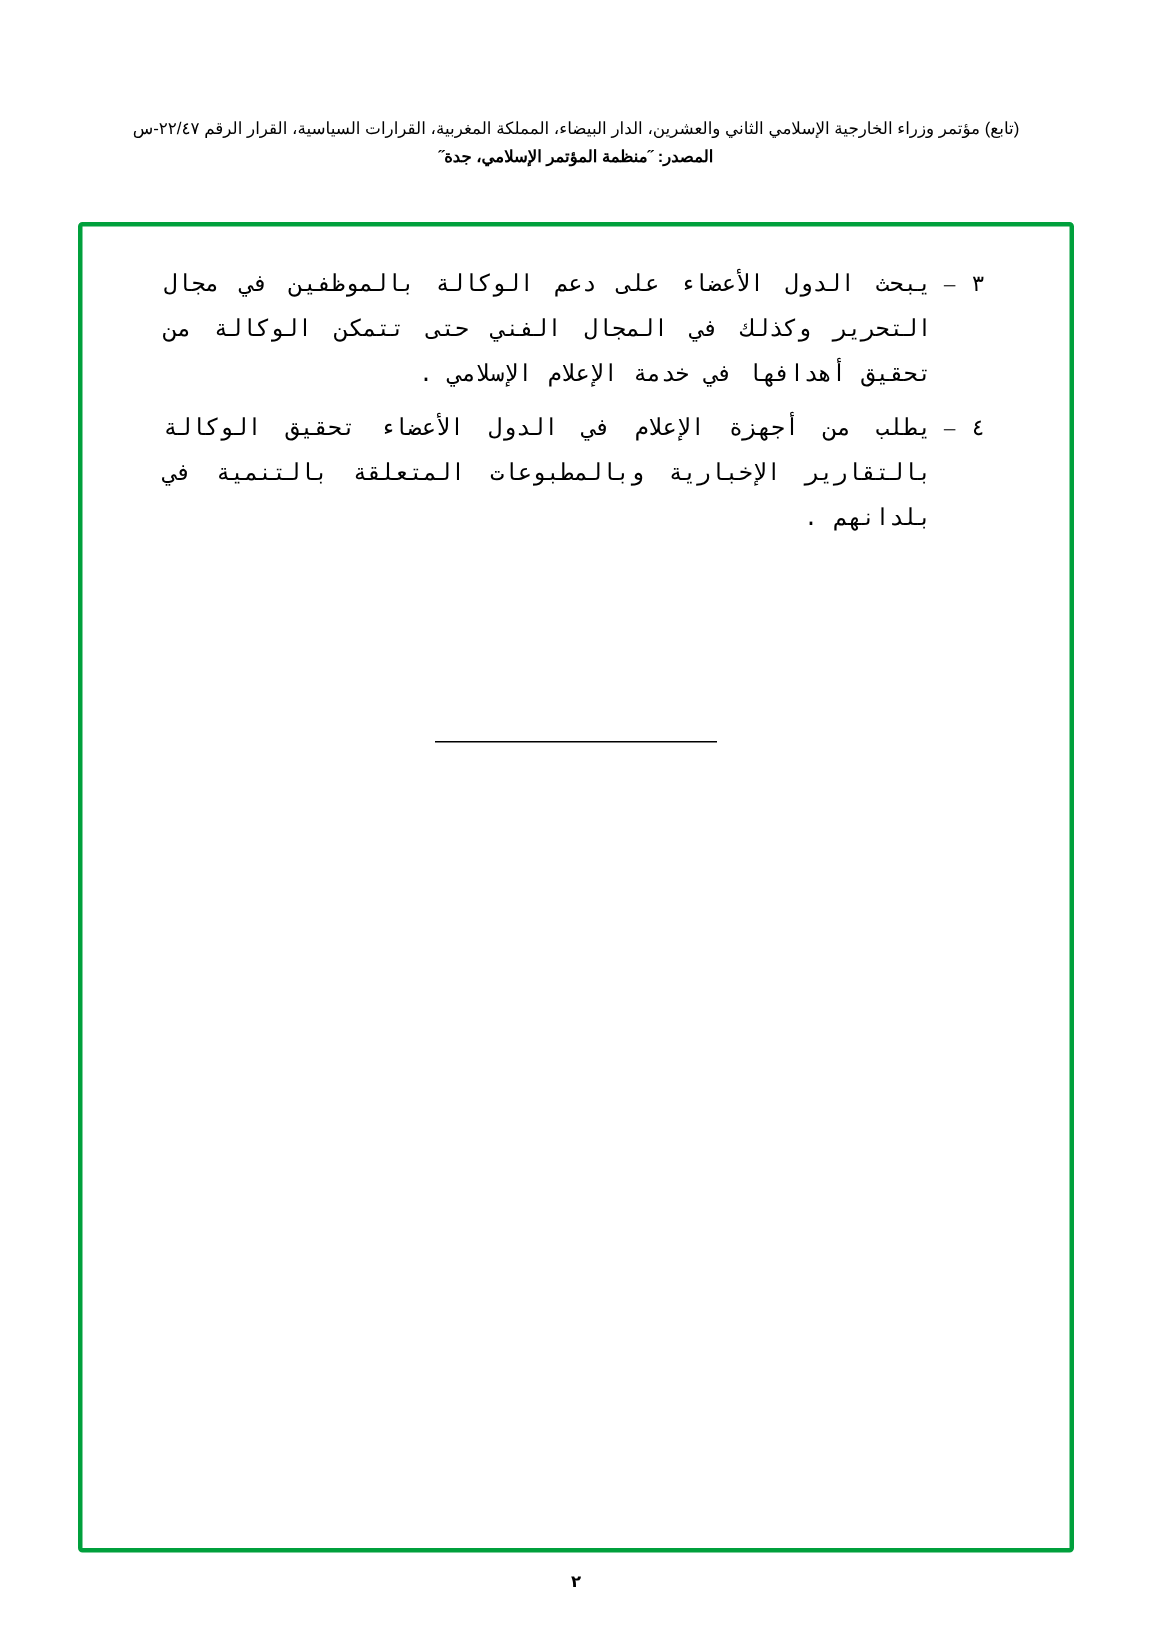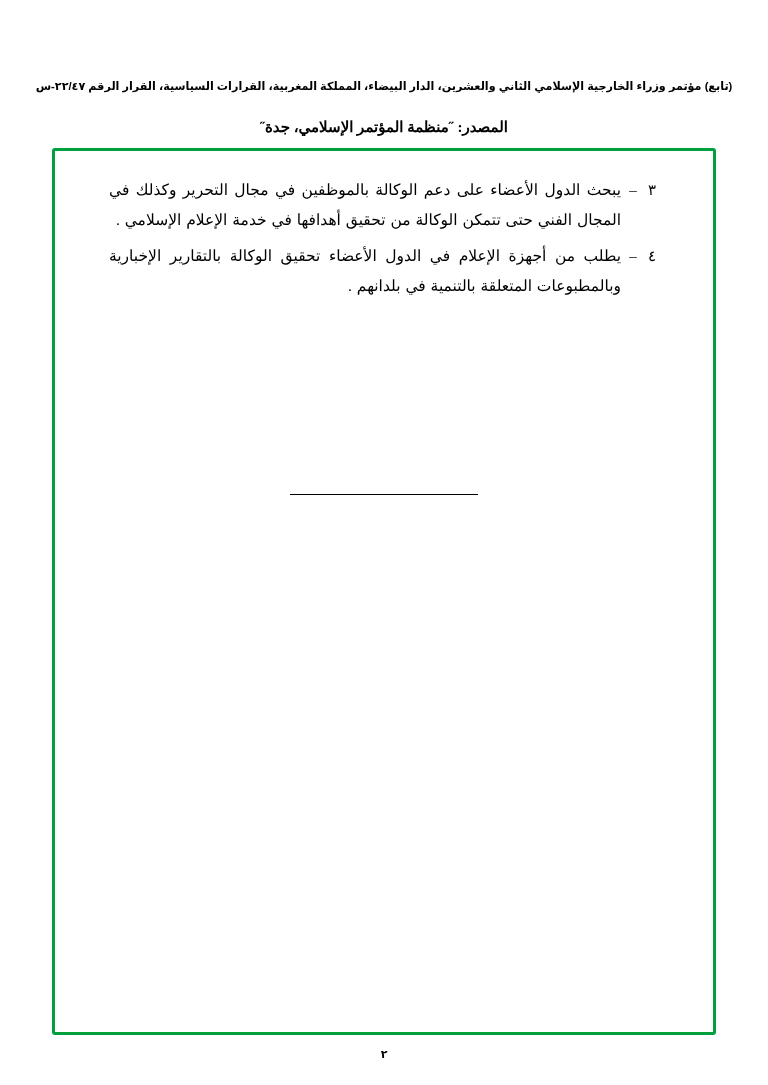--- a/index.html
+++ b/index.html
@@ -26,33 +26,33 @@
   .header {
     position: absolute;
     top: 78px;
     left: 0;
     right: 0;
     text-align: center;
     direction: rtl;
   }
   .header-line1 {
     font-family: "Liberation Sans", "DejaVu Sans", sans-serif;
-    font-weight: bold;
+    font-weight: normal;
     font-size: 11.2px;
     letter-spacing: 0;
     line-height: 16px;
     color: #000;
     white-space: nowrap;
   }
   .header-line2 {
-    font-family: Liberation Serif, serif;
+    font-family: Liberation Sans, sans-serif;
     font-weight: bold;
-    font-size: 15px;
+    font-size: 11px;
     line-height: 14px;
-    margin-top: 26px;
+    margin-top: 4px;
     color: #000;
     white-space: nowrap;
   }
 
   
   .frame {
     position: absolute;
     top: 148px;
     left: 52px;
     width: 664px;
@@ -92,21 +92,21 @@
     width: 24px;
     text-align: center;
   }
   .clause-text {
     flex: 1 1 auto;
     font-size: 15.5px;
     line-height: 30px;
     text-align: justify;
     text-align-last: right;
     word-spacing: 1px;
-    font-family: Liberation Serif, serif;
+    font-family: Liberation Mono, monospace;
   }
 
   
   .separator {
     position: absolute;
     top: 343px;
     left: 0;
     right: 0;
     display: flex;
     justify-content: center;

